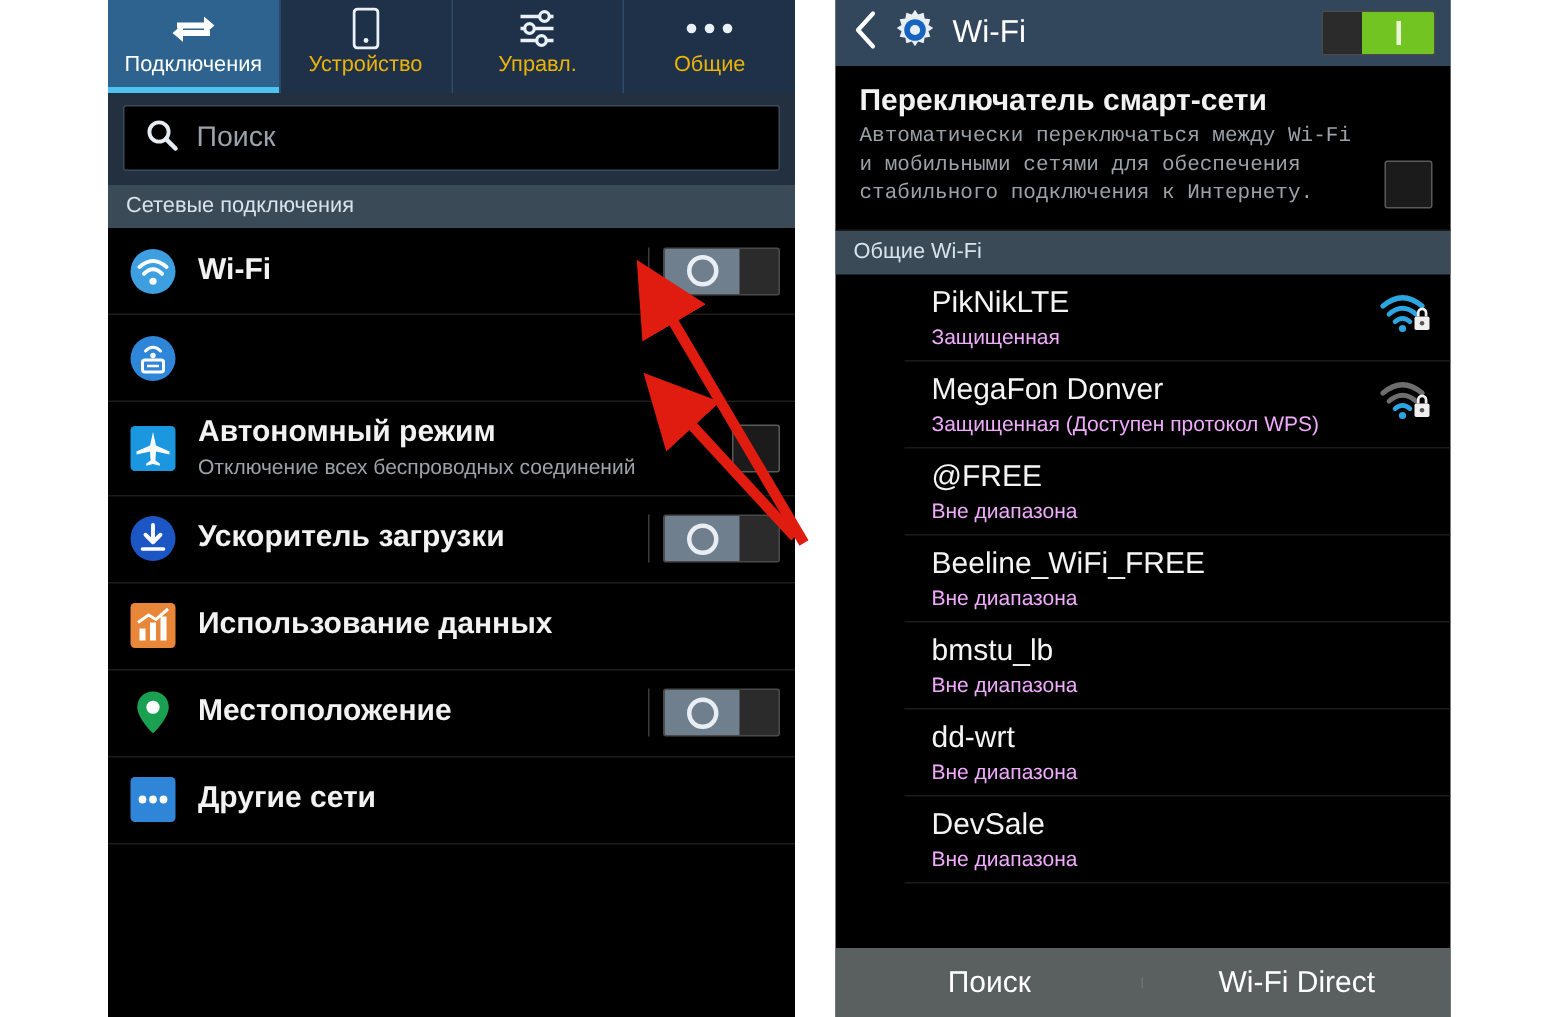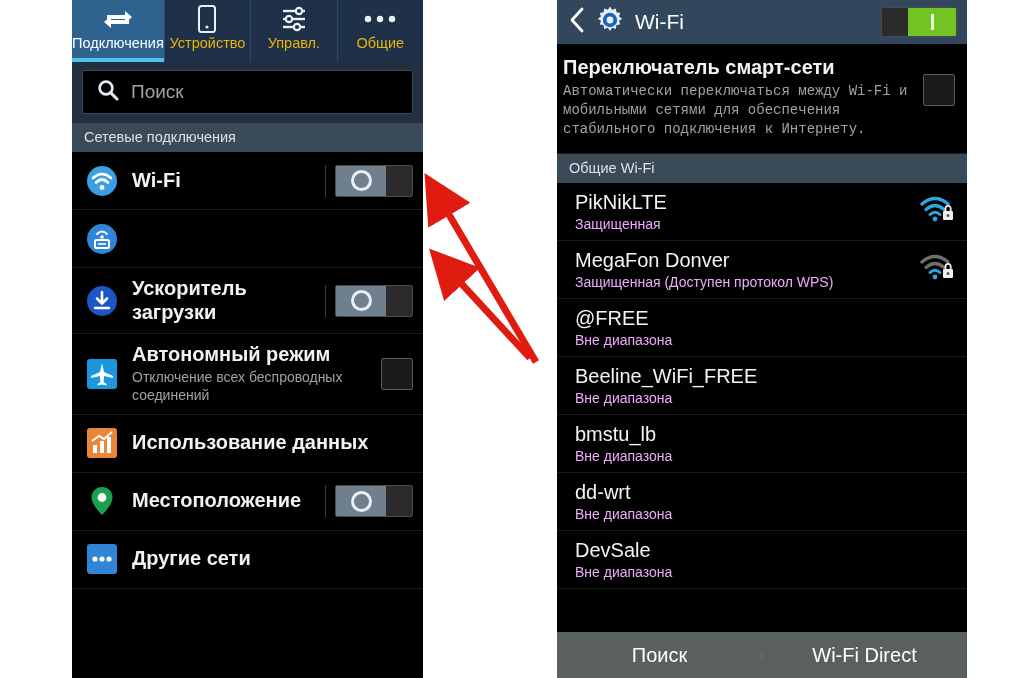--- a/index.html
+++ b/index.html
@@ -6,21 +6,21 @@
   body{
     width:1036px;height:678px;
     background:#ffffff;
     font-family:"Liberation Sans","DejaVu Sans",sans-serif;
     overflow:hidden;position:relative;
   }
   .stage{position:absolute;inset:0;}
 
   
   .left-panel{
-    position:absolute;left:72px;top:0;width:351px;height:678px;
+    position:absolute;left:72px;top:0;width:458px;height:678px;
     background:#000000;overflow:hidden;
   }
   .tabbar{display:flex;height:62px;background:#1e3148;position:relative;}
   .tab{
     flex:1;position:relative;display:flex;flex-direction:column;
     align-items:center;justify-content:flex-start;
     padding-top:5px;box-sizing:border-box;
     border-right:1px solid #2f4a68;
   }
   .tab:last-child{border-right:none;}
@@ -94,29 +94,29 @@
     gap:10px;padding:0 10px 0 12px;box-sizing:border-box;
   }
   .rp-title{color:#ffffff;font-size:21px;flex:1;}
   .rp-tgl{
     width:76px;height:30px;background:#2b2b2b;border:1px solid #4a4a4a;
     border-radius:2px;position:relative;overflow:hidden;flex:0 0 76px;box-sizing:border-box;
   }
   .rp-tgl .knob-on{width:48px;}
 
   .smart{
-    display:flex;align-items:flex-start;gap:10px;
-    padding:12px 12px 14px 6px;background:#000;border-bottom:1px solid #1c1c1c;
+    display:flex;align-items:flex-end;gap:10px;
+    padding:12px 12px 14px 16px;background:#000;border-bottom:1px solid #1c1c1c;
   }
   .smart-t{color:#f2f2f2;font-size:20px;font-weight:bold;}
   .smart-d{color:#9ba2a8;font-size:14px;line-height:1.36;margin-top:3px;font-family:Liberation Mono, monospace;}
 
   .net{
     padding:7px 12px 8px 18px;border-bottom:1px solid #1a1a1a;
-    display:flex;align-items:center;gap:10px;min-height:56px;box-sizing:border-box;
+    display:flex;align-items:center;gap:10px;min-height:56px;box-sizing:border-box;margin-left:46px;
   }
   .net-txt{flex:1;min-width:0;}
   .net-name{color:#f4f4f4;font-size:20px;line-height:1.2;}
   .net-st{color:#f0abfc;font-size:14px;margin-top:2px;}
 
   .rp-bottom{
     position:absolute;left:0;right:0;bottom:0;height:46px;background:#5a5f60;
     display:flex;align-items:center;
   }
   .rp-btn{
@@ -222,47 +222,47 @@
           <circle cx="16" cy="14" r="1.8" fill="#ffffff"></circle>
           <rect x="9" y="17" width="14" height="8" rx="1.5" fill="none" stroke="#ffffff" stroke-width="2"></rect>
           <line x1="12" y1="21" x2="20" y2="21" stroke="#ffffff" stroke-width="1.6"></line>
         </svg>
       </div>
     </div>
 
     <div class="row">
       <div class="ic">
         <svg width="32" height="32" viewBox="0 0 32 32">
+          <rect x="1" y="1" width="30" height="30" rx="3" fill="#1b97e0"></rect>
+          <path d="M16 5 L18 14 L27 18 V20 L18 18 L17.6 24 L20.5 26 V27.5 L16 26.4 L11.5 27.5 V26 L14.4 24 L14 18 L5 20 V18 L14 14 Z" fill="#ffffff"></path>
+        </svg>
+      </div>
+      <div class="row-txt">
+        <div class="row-title">Автономный режим</div>
+        <div class="row-sub">Отключение всех беспроводных соединений</div>
+      </div>
+      <div class="chk"></div>
+    </div>
+
+    <div class="row">
+      <div class="ic">
+        <svg width="32" height="32" viewBox="0 0 32 32">
           <circle cx="16" cy="16" r="15" fill="#1b56c4"></circle>
           <path d="M16 7 V17 M11 13.5 L16 18.5 L21 13.5" fill="none" stroke="#ffffff" stroke-width="2.6" stroke-linecap="round" stroke-linejoin="round"></path>
           <line x1="9" y1="23" x2="23" y2="23" stroke="#ffffff" stroke-width="2.4" stroke-linecap="round"></line>
         </svg>
       </div>
       <div class="row-txt">
         <div class="row-title">Ускоритель загрузки</div>
       </div>
       <div class="tgl">
         <div class="tgl-body">
           <div class="knob-off"></div>
         </div>
       </div>
-    </div>
-
-    <div class="row">
-      <div class="ic">
-        <svg width="32" height="32" viewBox="0 0 32 32">
-          <rect x="1" y="1" width="30" height="30" rx="3" fill="#1b97e0"></rect>
-          <path d="M16 5 L18 14 L27 18 V20 L18 18 L17.6 24 L20.5 26 V27.5 L16 26.4 L11.5 27.5 V26 L14.4 24 L14 18 L5 20 V18 L14 14 Z" fill="#ffffff"></path>
-        </svg>
-      </div>
-      <div class="row-txt">
-        <div class="row-title">Автономный режим</div>
-        <div class="row-sub">Отключение всех беспроводных соединений</div>
-      </div>
-      <div class="chk"></div>
     </div>
 
     <div class="row">
       <div class="ic">
         <svg width="32" height="32" viewBox="0 0 32 32">
           <rect x="1" y="1" width="30" height="30" rx="3" fill="#e8863a"></rect>
           <rect x="7" y="18" width="4" height="8" fill="#ffffff"></rect>
           <rect x="14" y="14" width="4" height="12" fill="#ffffff"></rect>
           <rect x="21" y="10" width="4" height="16" fill="#ffffff"></rect>
           <path d="M6 14 L13 9 L18 12 L26 5" fill="none" stroke="#ffffff" stroke-width="2"></path>

